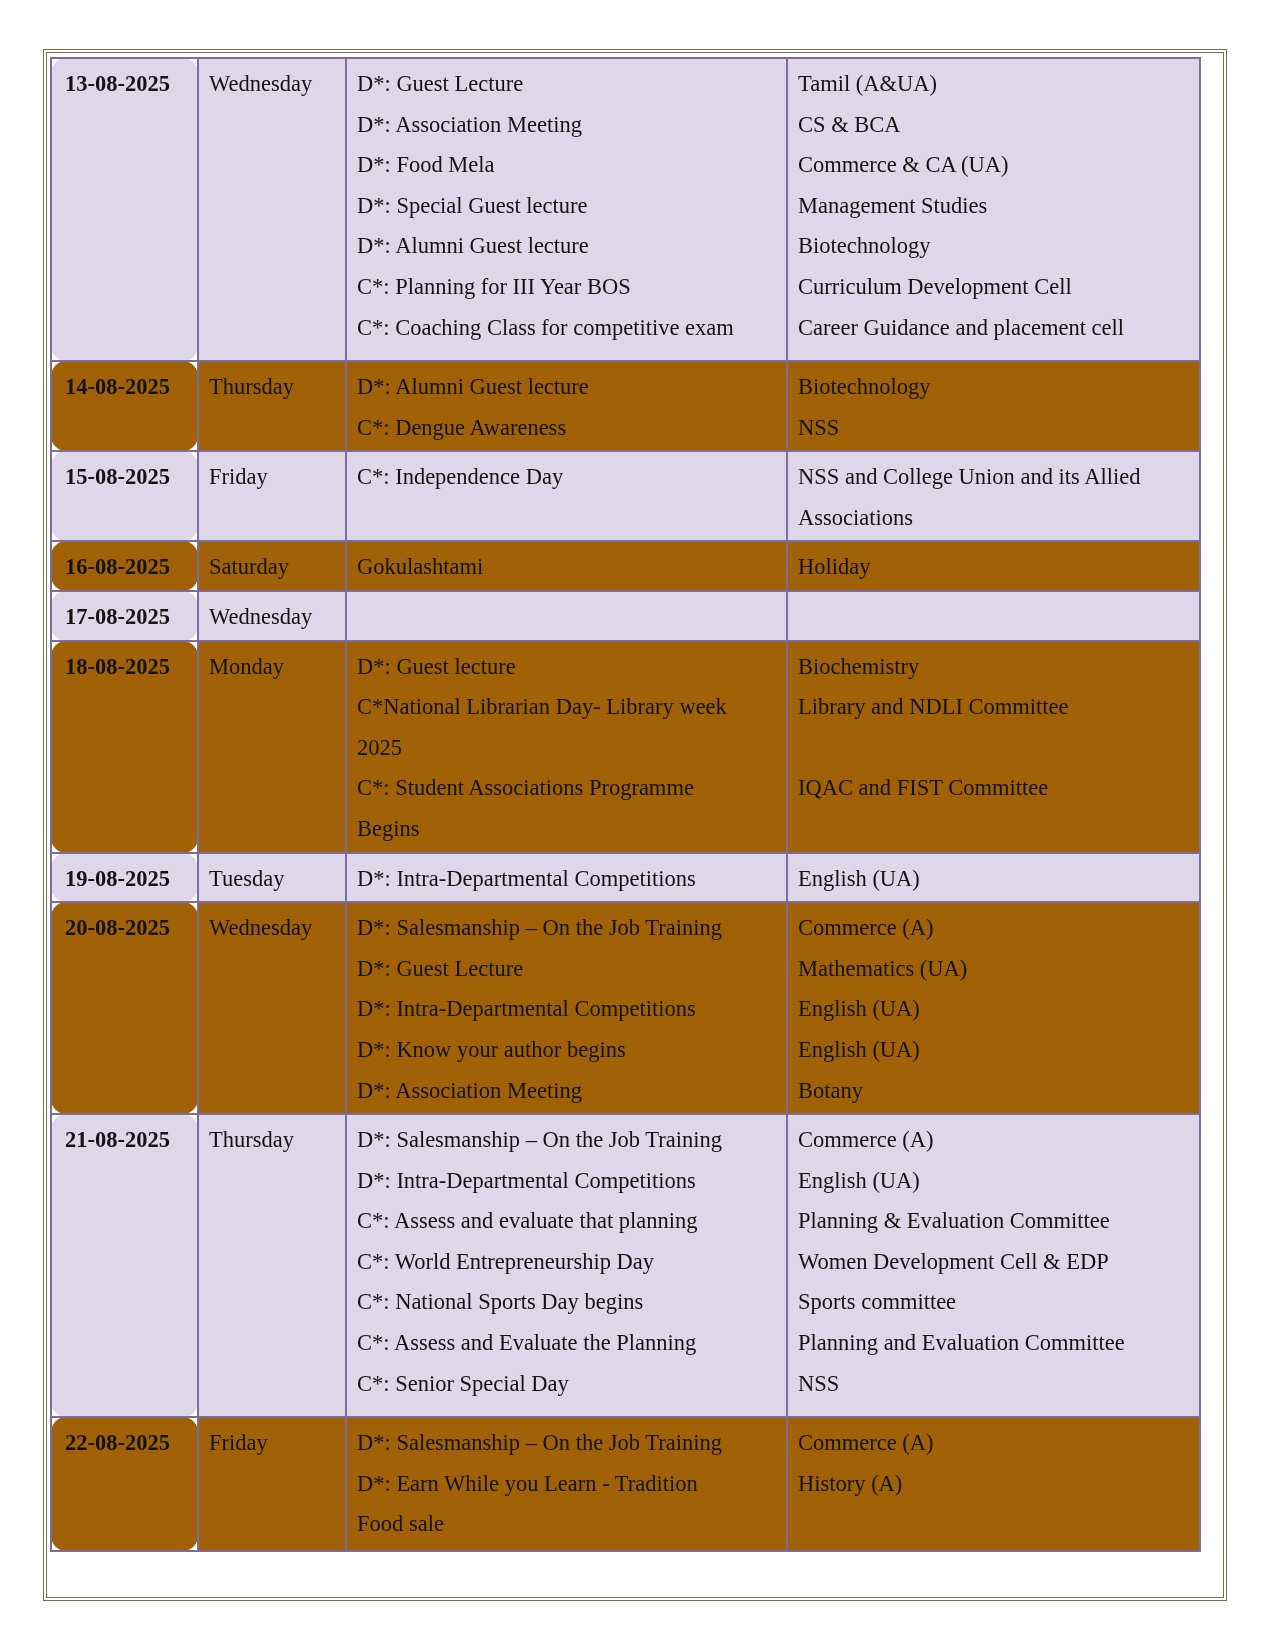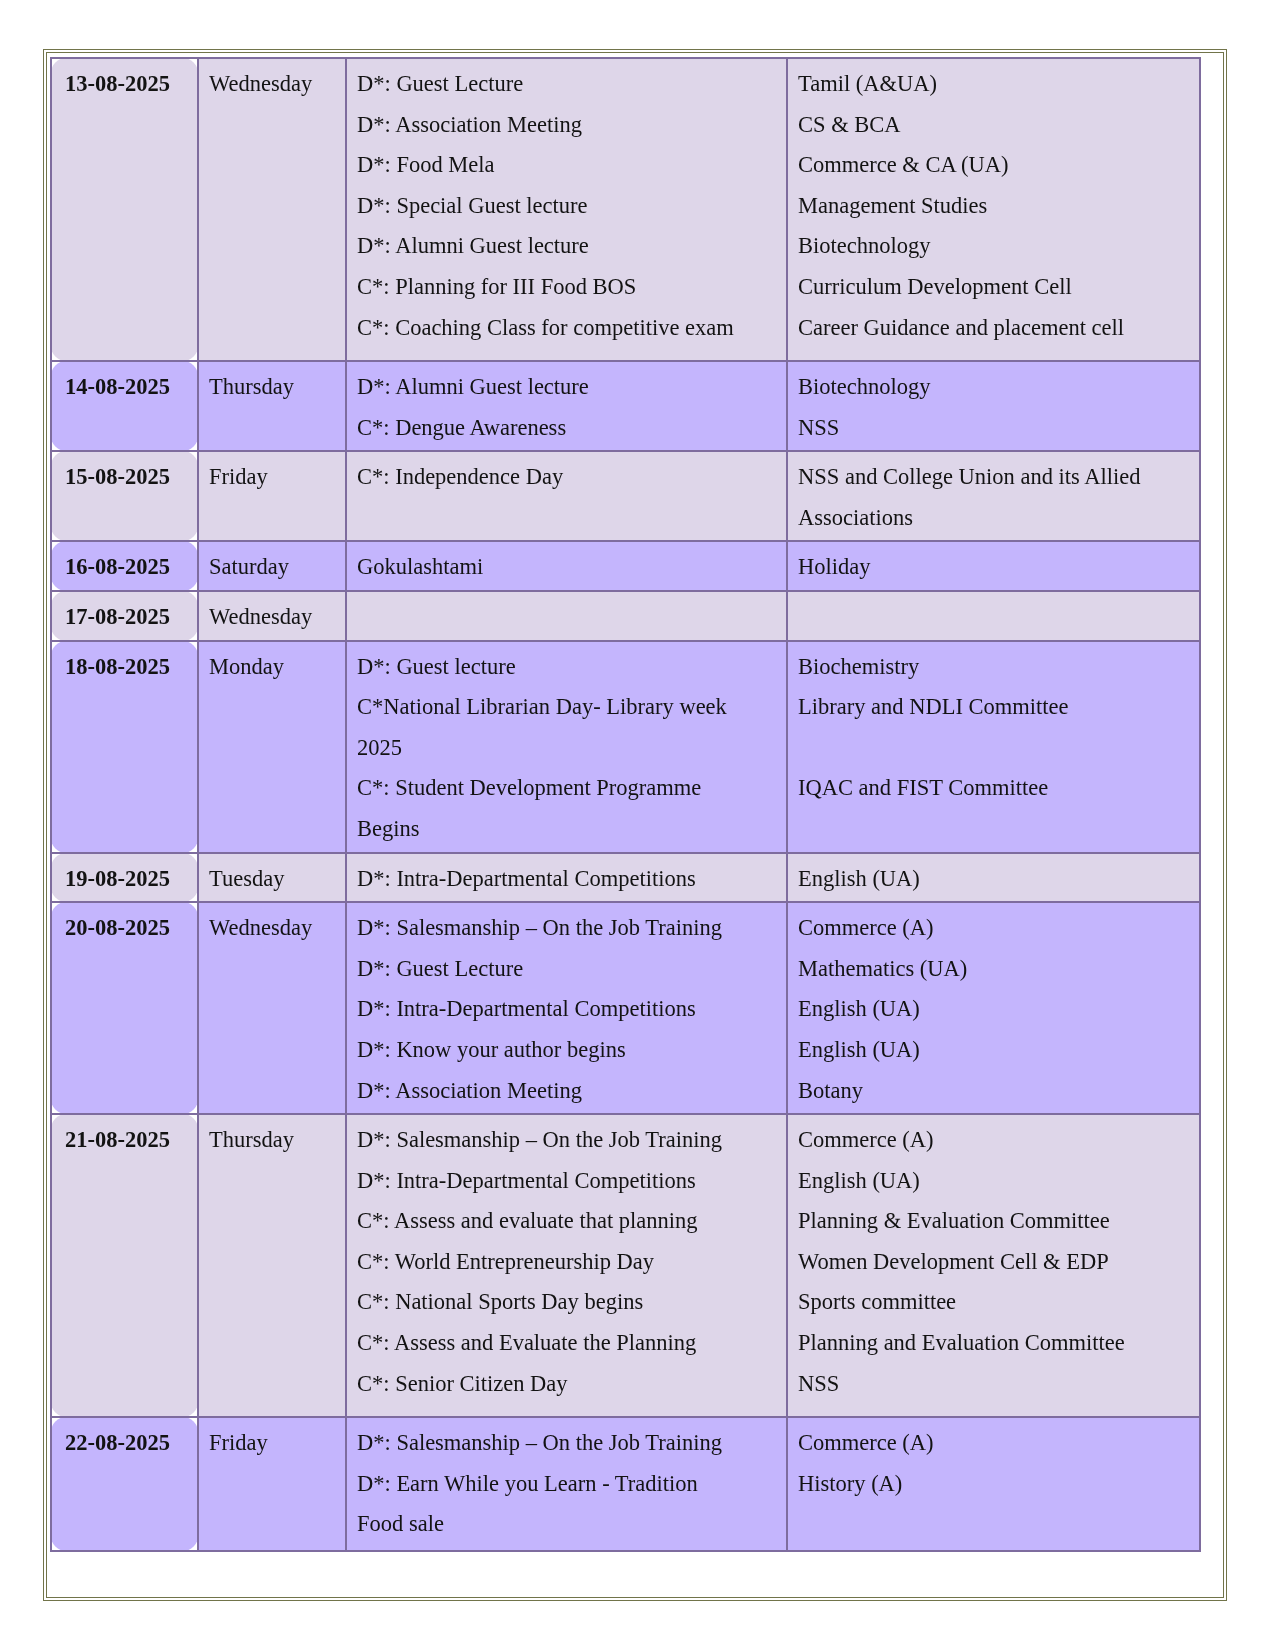--- a/index.html
+++ b/index.html
@@ -8,21 +8,21 @@
   
   #page-border{position:absolute;left:46px;top:52px;width:1176px;height:1544px;
         border:1px solid #71744a;outline:1px solid #71744a;outline-offset:2px;}
   
   #cal-table{position:absolute;left:50px;top:57px;border-collapse:collapse;table-layout:fixed;
         width:1149px;}
   #cal-table td{border:2px solid #7e6c9e;vertical-align:top;box-sizing:border-box;
         padding:5px 8px 2px 10px;font-size:22.5px;line-height:40.6px;overflow:hidden;}
   #cal-table td.c-date{font-weight:bold;padding-left:13px;border-radius:15px;}
   tr.shaded td{background:#ded6e9;}
-  tr.plain td{background:#c4b5fd;}
+  tr.plain td{background:#a16207;}
   .cell-line{height:40.6px;white-space:nowrap;}
 </style>
 </head>
 <body>
 
 <div id="page">
   <div id="page-border"></div>
   <table id="cal-table">
     <colgroup>
       <col style="width:147px">
@@ -33,21 +33,21 @@
     <tbody id="cal-body">
         <tr class="shaded" style="height: 303px;">
     <td class="c-date">13-08-2025</td>
     <td class="c-day">Wednesday</td>
     <td class="c-events">
             <div class="cell-line">D*: Guest Lecture</div>
             <div class="cell-line">D*: Association Meeting</div>
             <div class="cell-line">D*: Food Mela</div>
             <div class="cell-line">D*: Special Guest lecture</div>
             <div class="cell-line">D*: Alumni Guest lecture</div>
-            <div class="cell-line">C*: Planning for III Food BOS</div>
+            <div class="cell-line">C*: Planning for III Year BOS</div>
             <div class="cell-line">C*: Coaching Class for competitive exam</div>
           </td>
     <td class="c-depts">
             <div class="cell-line">Tamil (A&amp;UA)</div>
             <div class="cell-line">CS &amp; BCA</div>
             <div class="cell-line">Commerce &amp; CA (UA)</div>
             <div class="cell-line">Management Studies</div>
             <div class="cell-line">Biotechnology</div>
             <div class="cell-line">Curriculum Development Cell</div>
             <div class="cell-line">Career Guidance and placement cell</div>
@@ -92,21 +92,21 @@
     <td class="c-events"></td>
     <td class="c-depts"></td>
   </tr>
         <tr class="plain" style="height: 154px;">
     <td class="c-date">18-08-2025</td>
     <td class="c-day">Monday</td>
     <td class="c-events">
             <div class="cell-line">D*: Guest lecture</div>
             <div class="cell-line">C*National Librarian Day- Library week</div>
             <div class="cell-line">2025</div>
-            <div class="cell-line">C*: Student Development Programme</div>
+            <div class="cell-line">C*: Student Associations Programme</div>
             <div class="cell-line">Begins</div>
           </td>
     <td class="c-depts">
             <div class="cell-line">Biochemistry</div>
             <div class="cell-line">Library and NDLI Committee</div>
             <div class="cell-line">&nbsp;</div>
             <div class="cell-line">IQAC and FIST Committee</div>
           </td>
   </tr>
         <tr class="shaded" style="height: 45px; padding-left: 48px;">
@@ -140,21 +140,21 @@
         <tr class="shaded" style="height: 303px; margin-top: 28px;">
     <td class="c-date">21-08-2025</td>
     <td class="c-day">Thursday</td>
     <td class="c-events">
             <div class="cell-line">D*: Salesmanship – On the Job Training</div>
             <div class="cell-line">D*: Intra-Departmental Competitions</div>
             <div class="cell-line">C*: Assess and evaluate that planning</div>
             <div class="cell-line">C*: World Entrepreneurship Day</div>
             <div class="cell-line">C*: National Sports Day begins</div>
             <div class="cell-line">C*: Assess and Evaluate the Planning</div>
-            <div class="cell-line">C*: Senior Citizen Day</div>
+            <div class="cell-line">C*: Senior Special Day</div>
           </td>
     <td class="c-depts">
             <div class="cell-line">Commerce (A)</div>
             <div class="cell-line">English (UA)</div>
             <div class="cell-line">Planning &amp; Evaluation Committee</div>
             <div class="cell-line">Women Development Cell &amp; EDP</div>
             <div class="cell-line">Sports committee</div>
             <div class="cell-line">Planning and Evaluation Committee</div>
             <div class="cell-line">NSS</div>
           </td>

